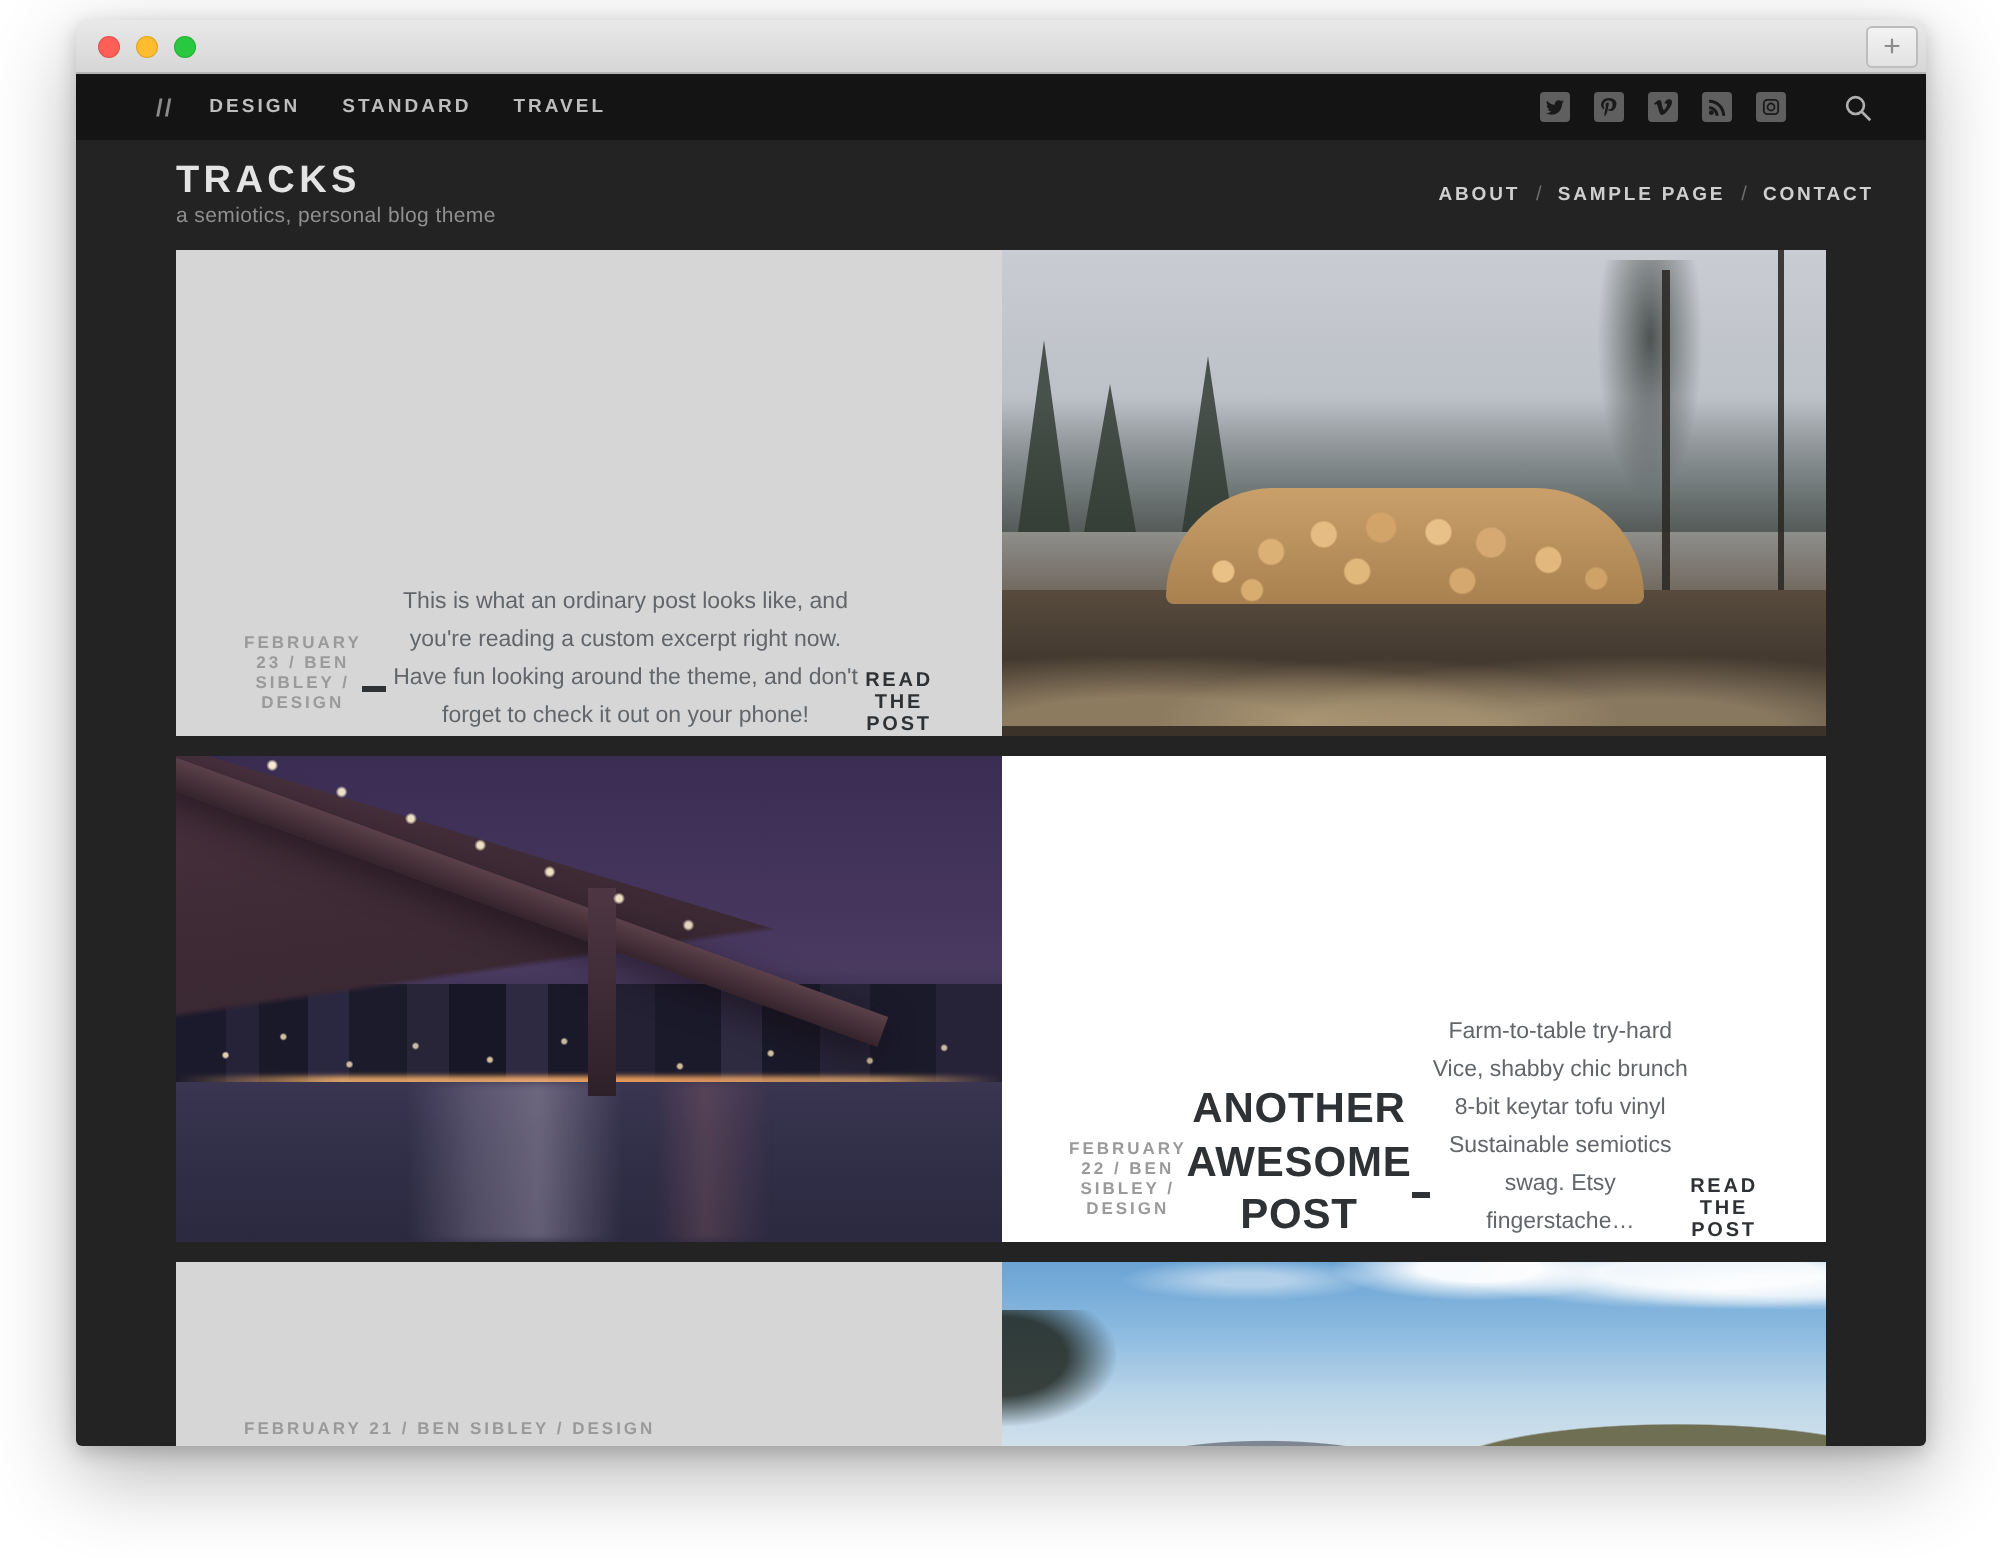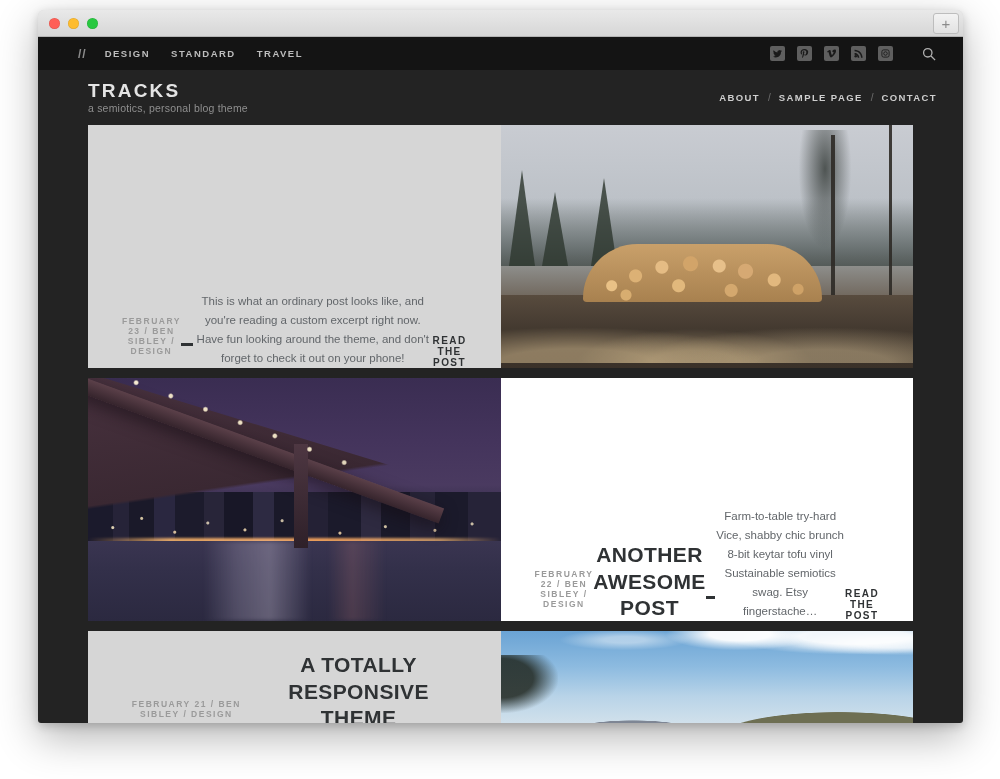--- a/index.html
+++ b/index.html
@@ -401,21 +401,20 @@
           <h2 class="post-title">ANOTHER AWESOME POST</h2>
           <div class="divider"></div>
           <p class="excerpt">Farm-to-table try-hard Vice, shabby chic brunch 8-bit keytar tofu vinyl Sustainable semiotics swag. Etsy fingerstache…</p>
           <a class="readmore" href="#">READ THE POST</a>
         </div>
       </article>
 
       <article class="card clipped">
         <div class="half textpane gray" style="justify-content:flex-start; padding-top:38px;">
           <div class="meta">FEBRUARY 21 / BEN SIBLEY / DESIGN</div>
-          <h2 class="post-title">A TOTALLY RESPONSIVE THEME</h2>
         </div>
         <div class="photo photo-sky">
           <div class="clouds"></div>
           <div class="hills"></div>
           <div class="leafy"></div>
         </div>
       </article>
 
     </div>
   </div>

